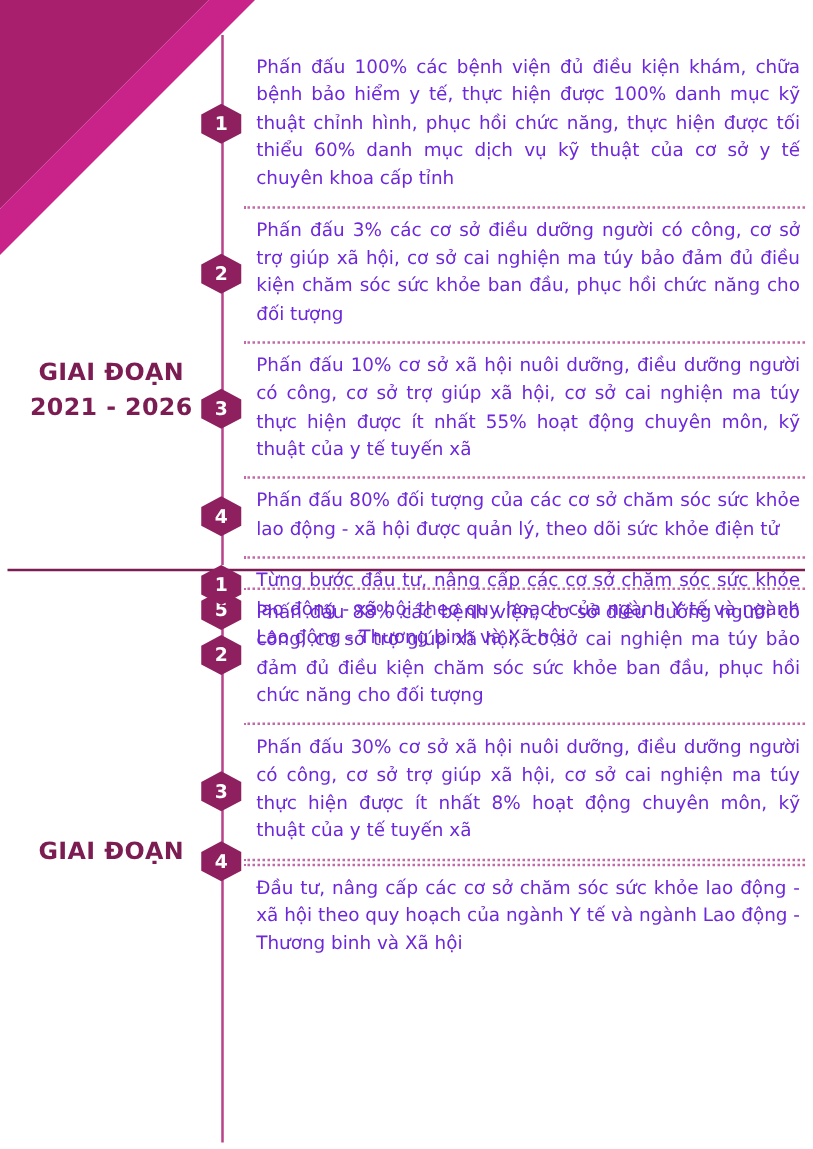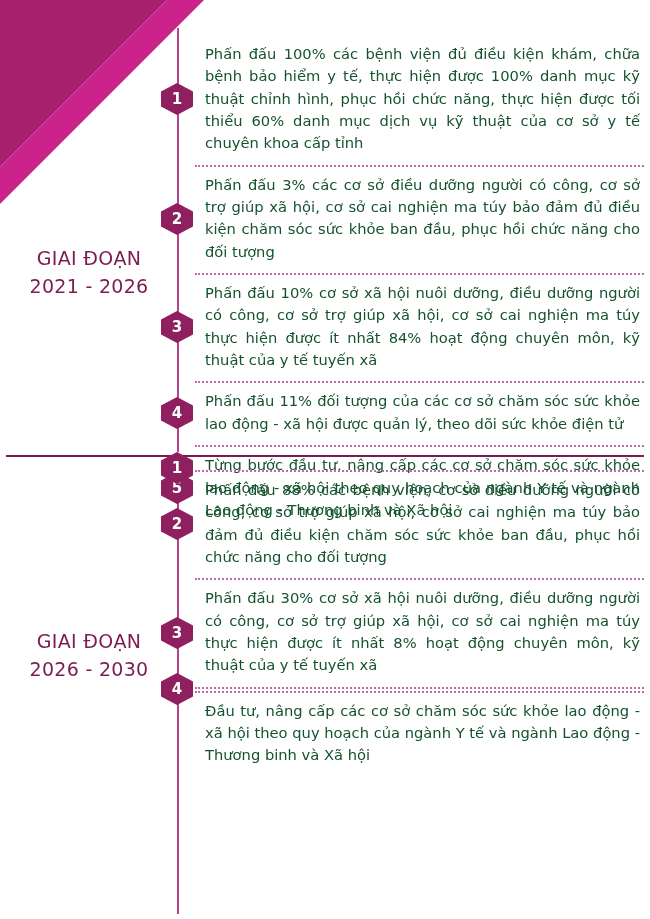--- a/index.html
+++ b/index.html
@@ -37,24 +37,25 @@
     letter-spacing: 0.5px;
     text-align: center;
   }
 
   
   .phase-label {
     position: absolute;
     left: 0; width: 178px;
     text-align: center;
     color: #7b1c52;
-    font-weight: normal;
+    font-weight: bold;
     font-size: 19px;
     line-height: 1.45;
     letter-spacing: 0.3px;
+    margin-top: 40px;
   }
   .phase-label .years { display: block; }
   #phase1-label { top: 245px; }
   #phase2-label { top: 628px; }
 
   
   .divider {
     position: absolute;
     left: 6px; right: 6px;
     height: 2px;
@@ -79,21 +80,21 @@
   }
   #items-1 { top: 36px; }
   #items-2 { top: 468px; }
 
   .item {
     position: relative;
     padding: 0 10px 0 55px;
     margin-bottom: 2px;
   }
   .item-text {
-    color: #14532d;
+    color: #6d28d9;
     font-size: 14.7px;
     line-height: 1.52;
     padding: 7px 0 8px 0;
     text-align: justify;
     text-justify: inter-word;
   }
   .badge {
     position: absolute;
     left: 10px;
     top: 50%;
@@ -138,21 +139,20 @@
 
   <div class="divider" id="divider-mid"></div>
 
   <div class="phase-label" id="phase1-label">
     <span>GIAI ĐOẠN</span>
     <span class="years">2021 - 2026</span>
   </div>
 
   <div class="phase-label" id="phase2-label">
     <span>GIAI ĐOẠN</span>
-    <span class="years">2026 - 2030</span>
   </div>
 
   <div class="items" id="items-1">
 
     <div class="item">
       <div class="badge">
         <svg width="34" height="34" viewBox="0 0 34 34" xmlns="http://www.w3.org/2000/svg">
           <polygon points="17,1 33,9.5 33,24.5 17,33 1,24.5 1,9.5" fill="#8e2060"></polygon>
         </svg>
         <span class="num">1</span>
@@ -172,32 +172,32 @@
     </div>
     <div class="dots"></div>
 
     <div class="item">
       <div class="badge">
         <svg width="34" height="34" viewBox="0 0 34 34" xmlns="http://www.w3.org/2000/svg">
           <polygon points="17,1 33,9.5 33,24.5 17,33 1,24.5 1,9.5" fill="#8e2060"></polygon>
         </svg>
         <span class="num">3</span>
       </div>
-      <div class="item-text">Phấn đấu 10% cơ sở xã hội nuôi dưỡng, điều dưỡng người có công, cơ sở trợ giúp xã hội, cơ sở cai nghiện ma túy thực hiện được ít nhất 84% hoạt động chuyên môn, kỹ thuật của y tế tuyến xã</div>
+      <div class="item-text">Phấn đấu 10% cơ sở xã hội nuôi dưỡng, điều dưỡng người có công, cơ sở trợ giúp xã hội, cơ sở cai nghiện ma túy thực hiện được ít nhất 55% hoạt động chuyên môn, kỹ thuật của y tế tuyến xã</div>
     </div>
     <div class="dots"></div>
 
     <div class="item">
       <div class="badge">
         <svg width="34" height="34" viewBox="0 0 34 34" xmlns="http://www.w3.org/2000/svg">
           <polygon points="17,1 33,9.5 33,24.5 17,33 1,24.5 1,9.5" fill="#8e2060"></polygon>
         </svg>
         <span class="num">4</span>
       </div>
-      <div class="item-text">Phấn đấu 11% đối tượng của các cơ sở chăm sóc sức khỏe lao động - xã hội được quản lý, theo dõi sức khỏe điện tử</div>
+      <div class="item-text">Phấn đấu 80% đối tượng của các cơ sở chăm sóc sức khỏe lao động - xã hội được quản lý, theo dõi sức khỏe điện tử</div>
     </div>
     <div class="dots"></div>
 
     <div class="item">
       <div class="badge">
         <svg width="34" height="34" viewBox="0 0 34 34" xmlns="http://www.w3.org/2000/svg">
           <polygon points="17,1 33,9.5 33,24.5 17,33 1,24.5 1,9.5" fill="#8e2060"></polygon>
         </svg>
         <span class="num">5</span>
       </div>

